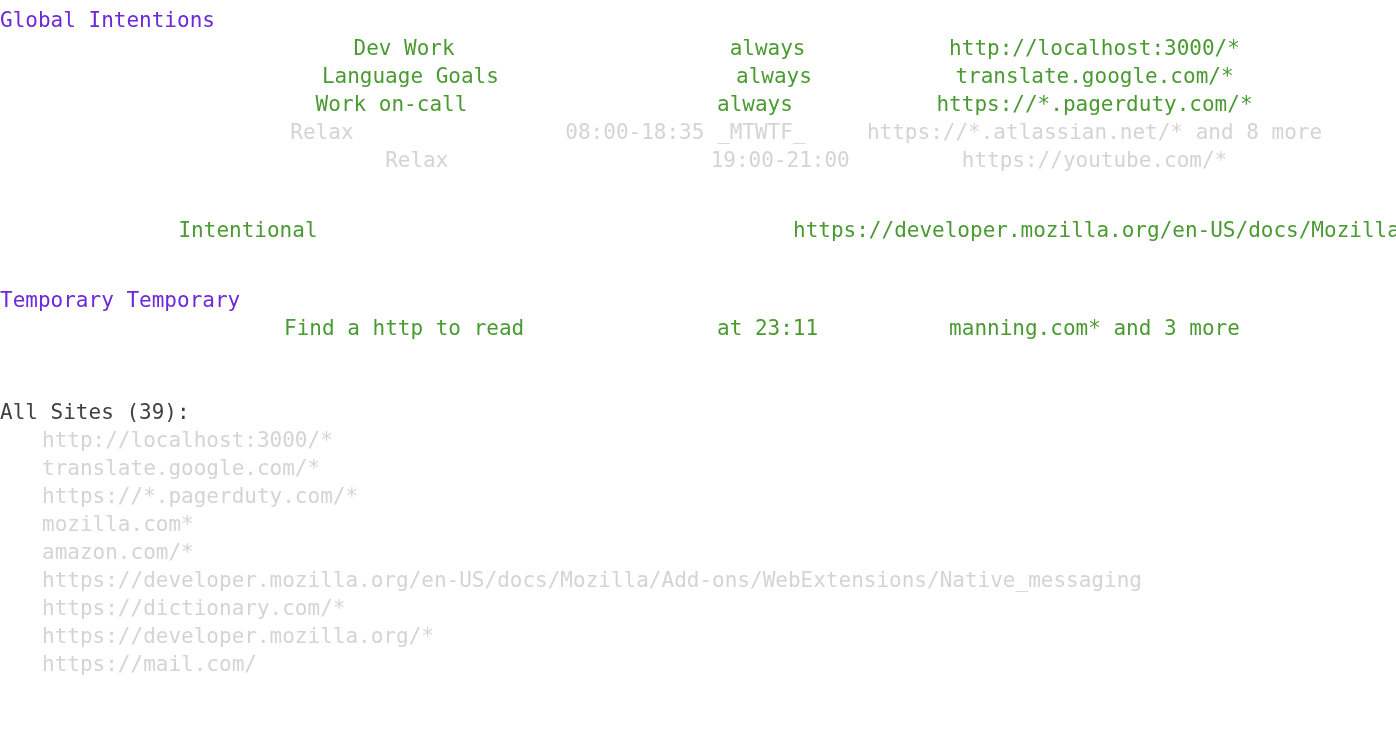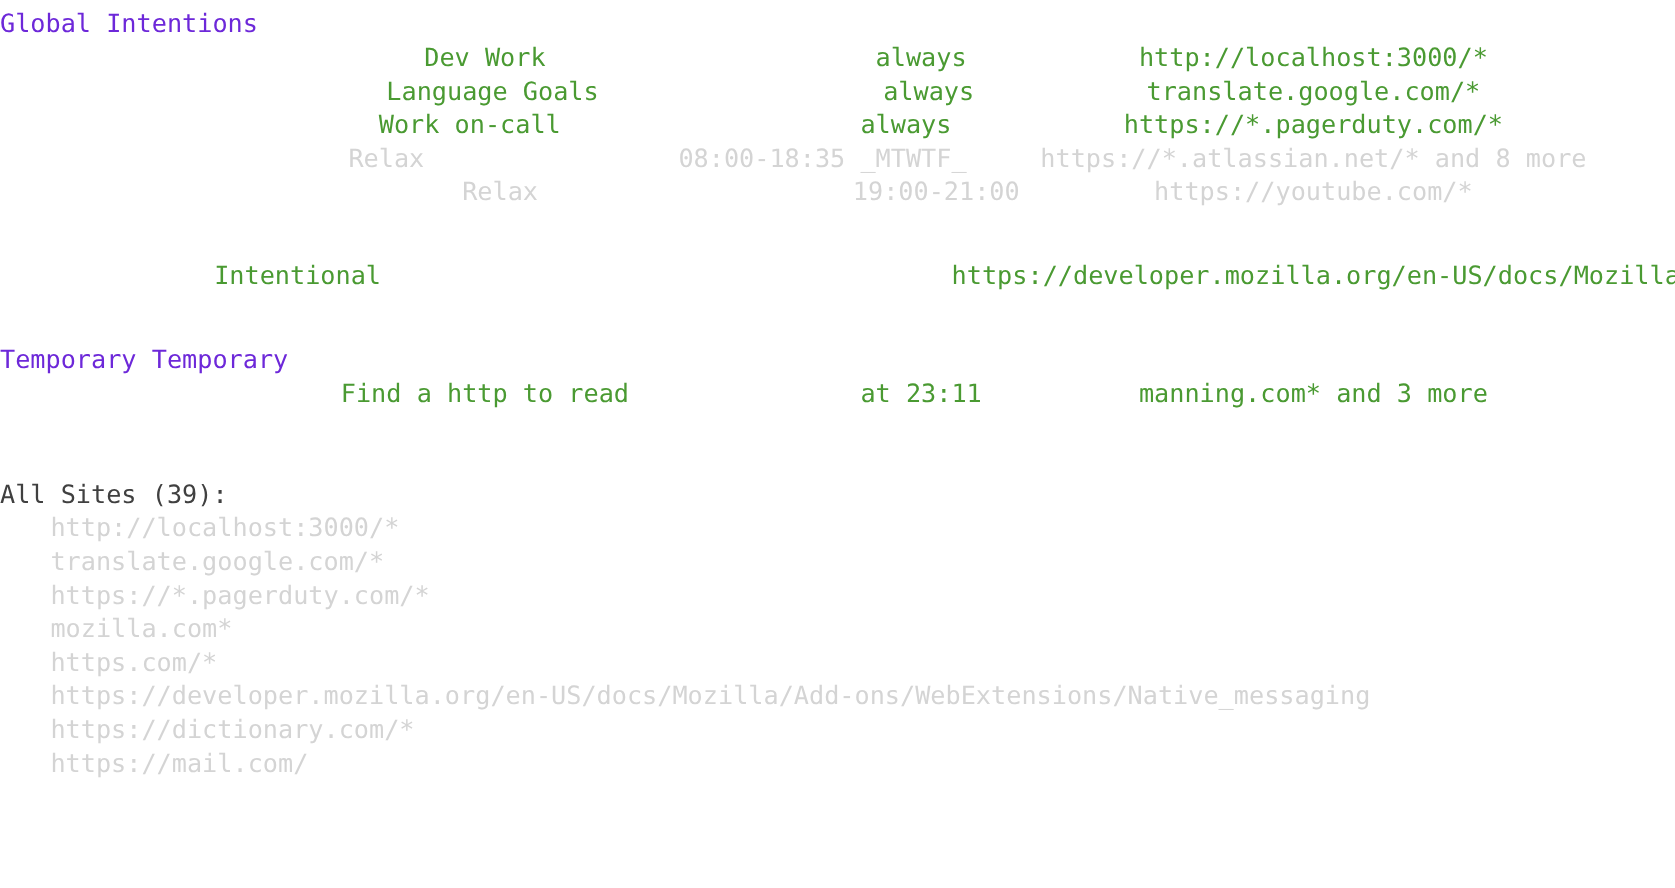--- a/index.html
+++ b/index.html
@@ -139,20 +139,21 @@
   <div class="spacer-block"></div>
   <div class="spacer-block"></div>
 
   <div class="section">
     <div class="allsites-title">All Sites (39):</div>
     <div class="rows" id="all-sites-rows">
         <div class="site-row">http://localhost:3000/*</div>
         <div class="site-row">translate.google.com/*</div>
         <div class="site-row">https://*.pagerduty.com/*</div>
         <div class="site-row">mozilla.com*</div>
-        <div class="site-row">https.com/*</div>
+        <div class="site-row">amazon.com/*</div>
         <div class="site-row">https://developer.mozilla.org/en-US/docs/Mozilla/Add-ons/WebExtensions/Native_messaging</div>
         <div class="site-row">https://dictionary.com/*</div>
+        <div class="site-row">https://developer.mozilla.org/*</div>
         <div class="site-row">https://mail.com/</div>
       </div>
   </div>
 
 </div>
 
 </body></html>

